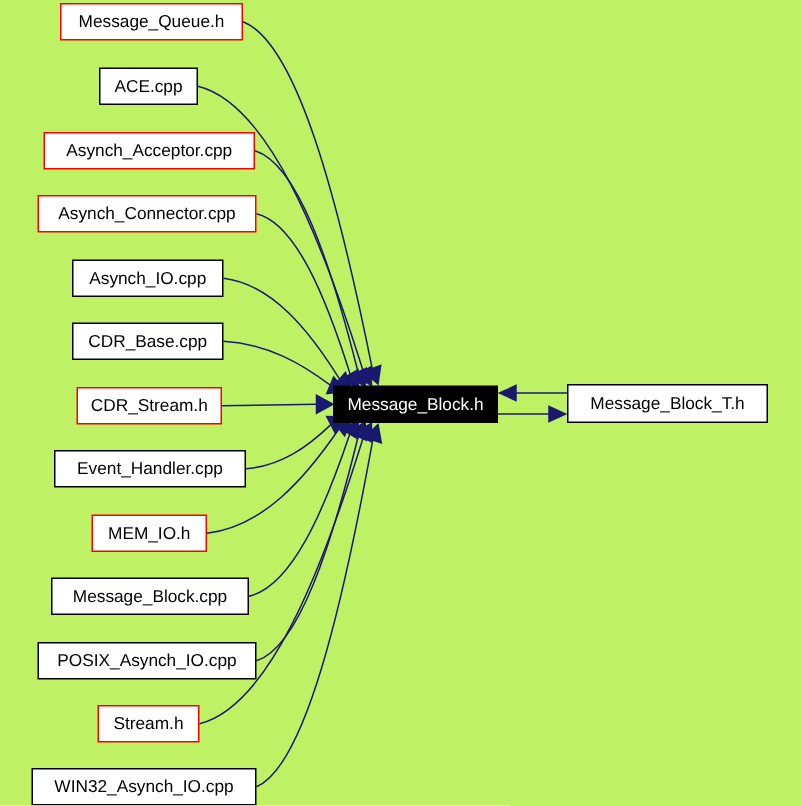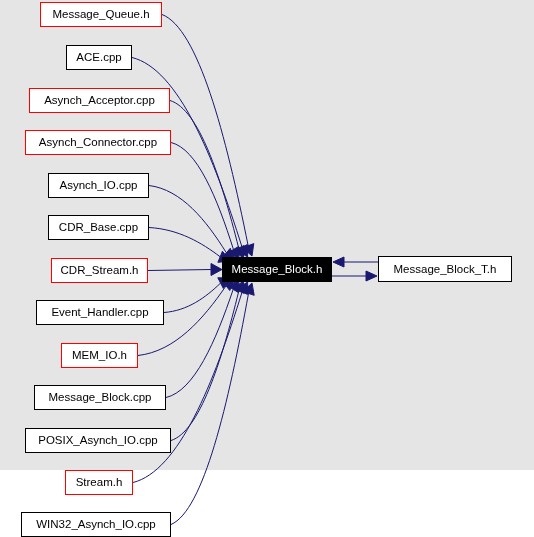--- a/index.html
+++ b/index.html
@@ -10,22 +10,22 @@
   }
   body {
     width: 534px;
     height: 537px;
     overflow: hidden;
     font-family: "Liberation Sans", sans-serif;
   }
   #graph-root {
     position: relative;
     width: 534px;
-    height: 470px;
-    background: #e5e5e5;
+    height: 537px;
+    background: #bef264;
   }
   svg#graph-svg {
     position: absolute;
     left: 0;
     top: 0;
     width: 534px;
     height: 537px;
     display: block;
   }
   .edge-path {

